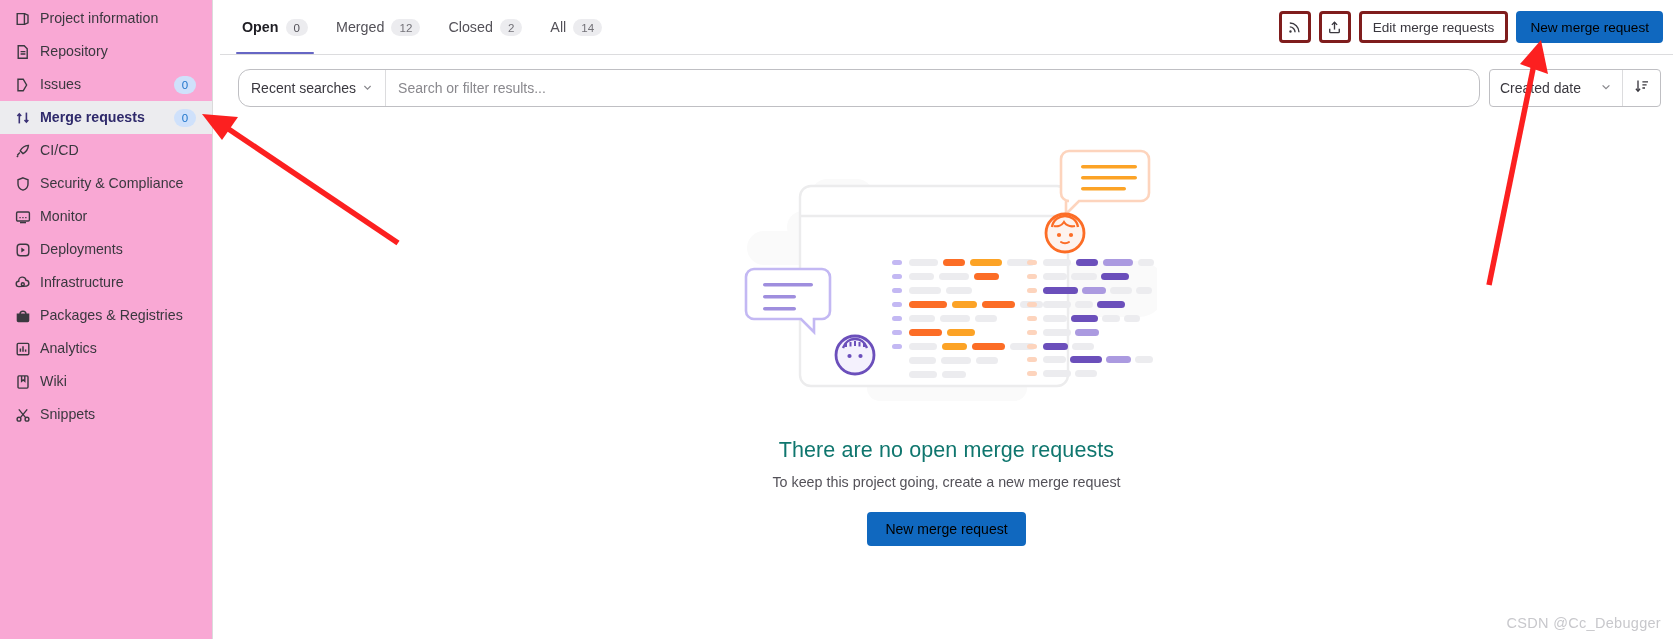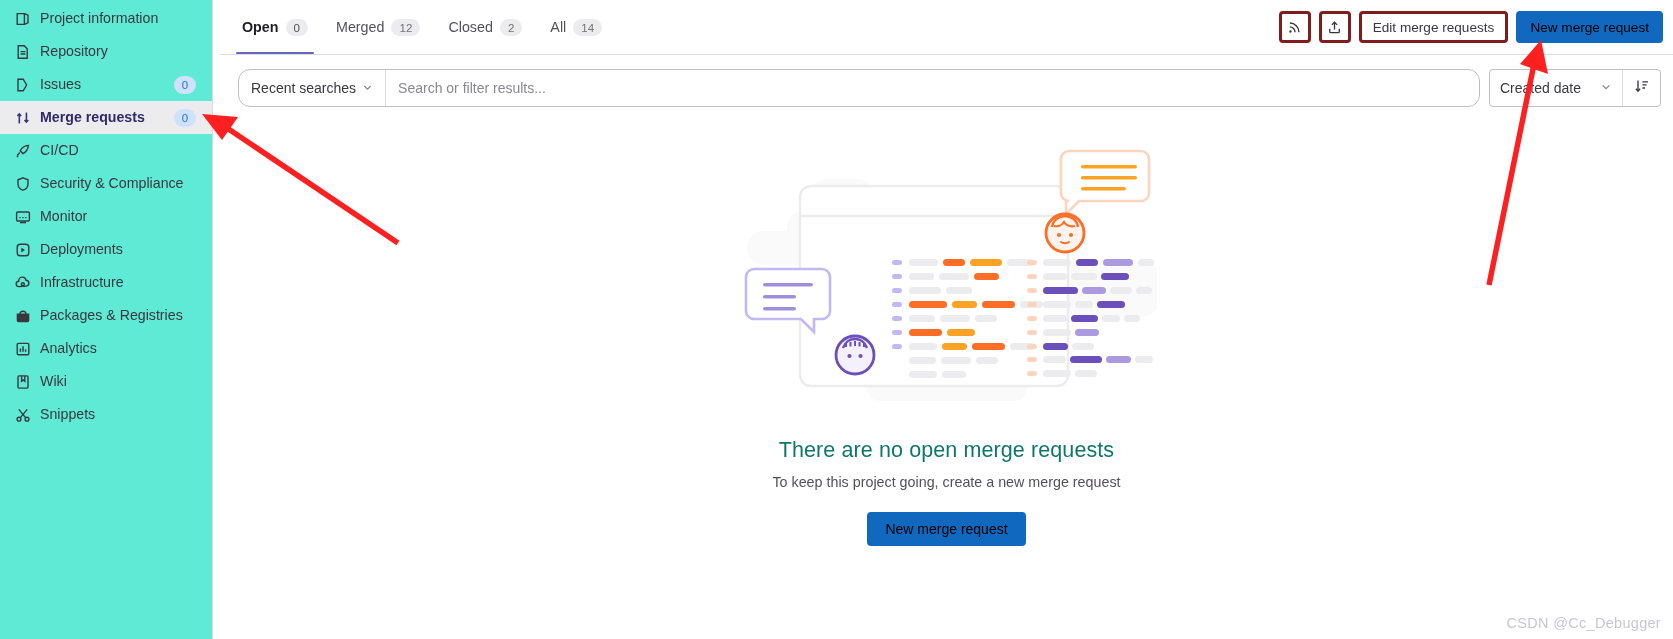--- a/index.html
+++ b/index.html
@@ -8,21 +8,21 @@
     overflow: hidden;
     background: #fff;
     font-family: "Liberation Sans", sans-serif;
     -webkit-font-smoothing: antialiased;
   }
   #app { position: relative; width: 1673px; height: 639px; display: flex; }
 
   
   #sidebar {
     width: 213px; height: 639px;
-    background: #5eead4;
+    background: #f9a8d4;
     border-right: 1px solid #dbdbdb;
     padding-top: 2px;
     flex: 0 0 213px;
     position: relative;
     z-index: 2;
   }
   .nav-item {
     display: flex; align-items: center;
     height: 33px;
     padding: 0 16px 0 14px;

